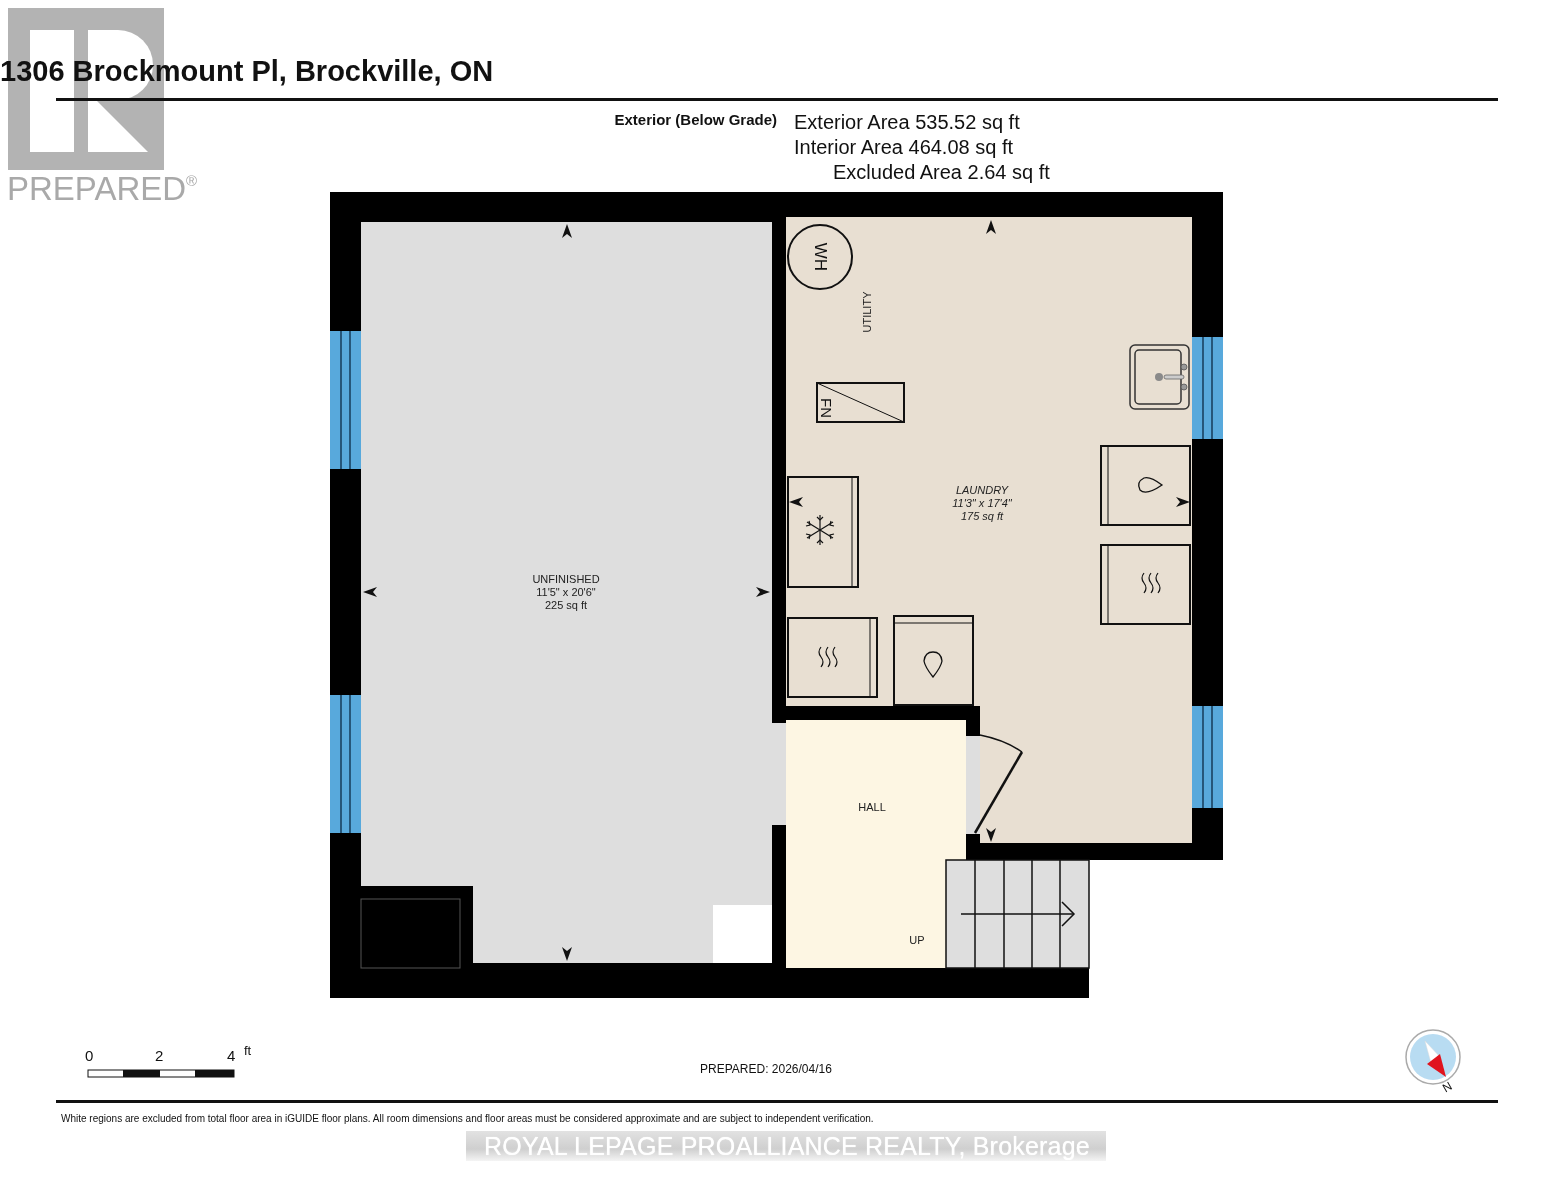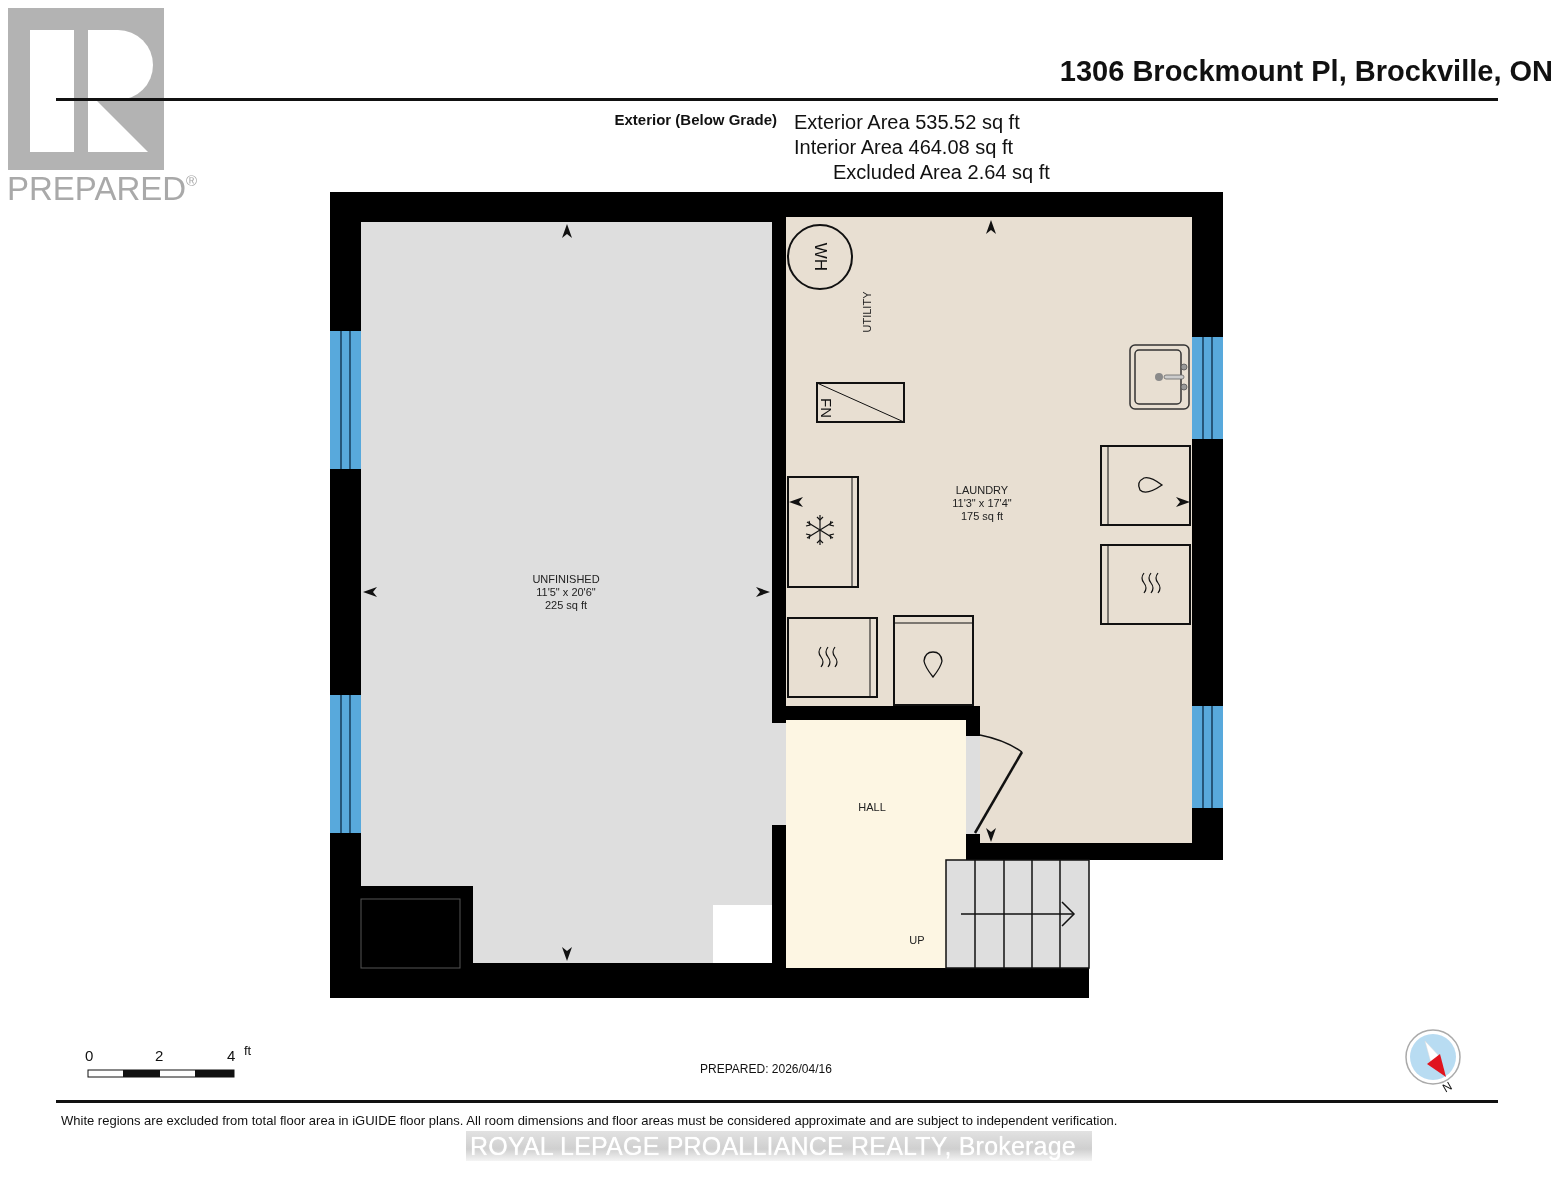--- a/index.html
+++ b/index.html
@@ -5,37 +5,37 @@
   html, body { margin: 0; padding: 0; background: #ffffff; }
   body { width: 1553px; height: 1200px; position: relative; overflow: hidden;
          font-family: "Liberation Sans", sans-serif; color: #111; }
   .abs { position: absolute; }
 
   
   .logo-box { left: 8px; top: 8px; width: 156px; height: 162px; background: #b3b3b3; }
   .logo-text { left: 7px; top: 170px; font-size: 33px; color: #a9a9a9; letter-spacing: 0px; }
   .logo-text sup { font-size: 15px; vertical-align: 14px; }
 
-  .title { left: 0; width: 1553px; top: 55px; text-align: right; font-weight: bold; font-size: 29px; }
+  .title { left: 0; width: 1553px; top: 55px; text-align: left; font-weight: bold; font-size: 29px; }
   .rule { height: 3px; background: #111; }
 
   .area-label { left: 560px; top: 111px; width: 217px; text-align: right; font-weight: bold; font-size: 15px; }
   .area-line { left: 794px; font-size: 20px; }
 
   .plan { left: 0; top: 0; width: 1553px; height: 1200px; }
 
   .room-label { font-size: 11px; text-align: center; line-height: 13px; color: #222; }
 
   .scale-num { font-size: 15px; top: 1047px; }
   .prepared { left: 700px; top: 1062px; font-size: 12px; }
-  .disclaimer { left: 61px; top: 1113px; font-size: 13px; }
+  .disclaimer { left: 61px; top: 1113px; font-size: 10px; }
   .watermark { left: 466px; top: 1131px; width: 622px; height: 30px;
                background: linear-gradient(180deg, #e2e2e2 0%, #cfcfcf 60%, #f4f4f4 100%);
                font-size: 25px; color: #ffffff; line-height: 30px; white-space: nowrap;
-               padding-left: 4px; letter-spacing: 0.2px;
+               padding-left: 18px; letter-spacing: 0.2px;
                text-shadow: 0 0 1px #ffffff; }
 </style>
 </head>
 <body>
 
 <div class="abs logo-box">
   <svg width="156" height="162" viewBox="0 0 156 162">
     <rect x="22" y="22" width="44" height="122" fill="#ffffff"></rect>
     <path d="M80 22 H110 A35 35 0 0 1 110 92 H80 Z" fill="#ffffff"></path>
     <path d="M80 84 L80 144 L140 144 Z" fill="#ffffff"></path>
@@ -209,21 +209,21 @@
   </g>
 
   <rect x="56" y="1100" width="1442" height="3" fill="#111"></rect>
 </svg>
 
 <div class="abs room-label" style="left:486px; top:573px; width:160px;">
   <div>UNFINISHED</div>
   <div>11'5" x 20'6"</div>
   <div>225 sq ft</div>
 </div>
-<div class="abs room-label" style="left:902px; top:484px; width:160px;">
+<div class="abs room-label" style="left:902px; top:484px; width:160px;font-style:italic;">
   <div>LAUNDRY</div>
   <div>11'3" x 17'4"</div>
   <div>175 sq ft</div>
 </div>
 <div class="abs room-label" style="left:832px; top:801px; width:80px;">HALL</div>
 <div class="abs room-label" style="left:887px; top:934px; width:60px;">UP</div>
 
 <div class="abs scale-num" style="left:85px;">0</div>
 <div class="abs scale-num" style="left:155px;">2</div>
 <div class="abs scale-num" style="left:227px;">4</div>

